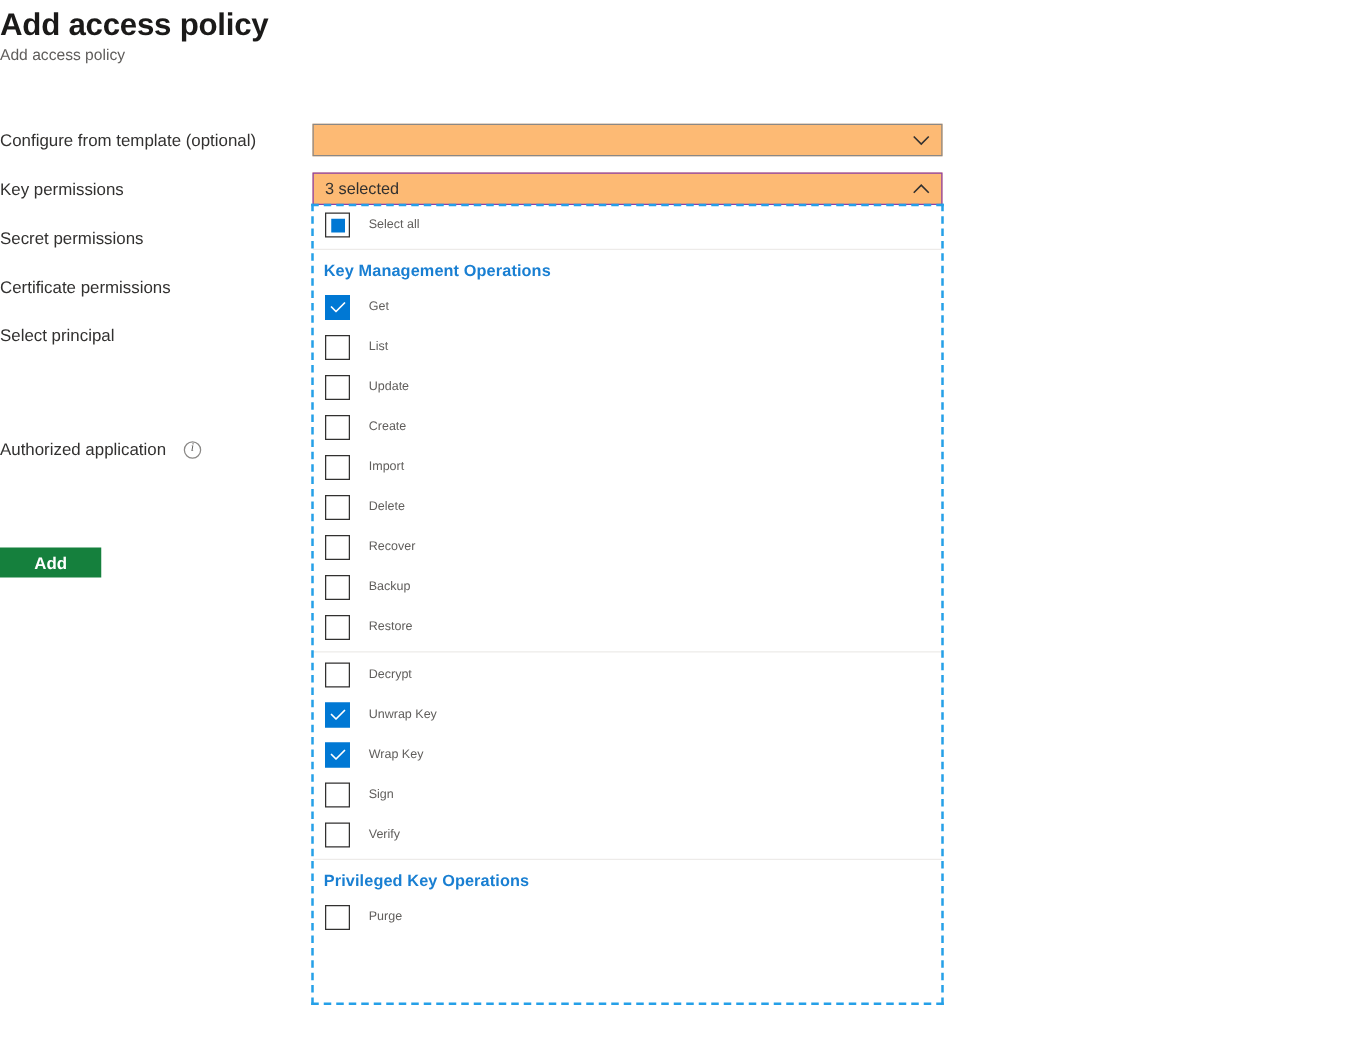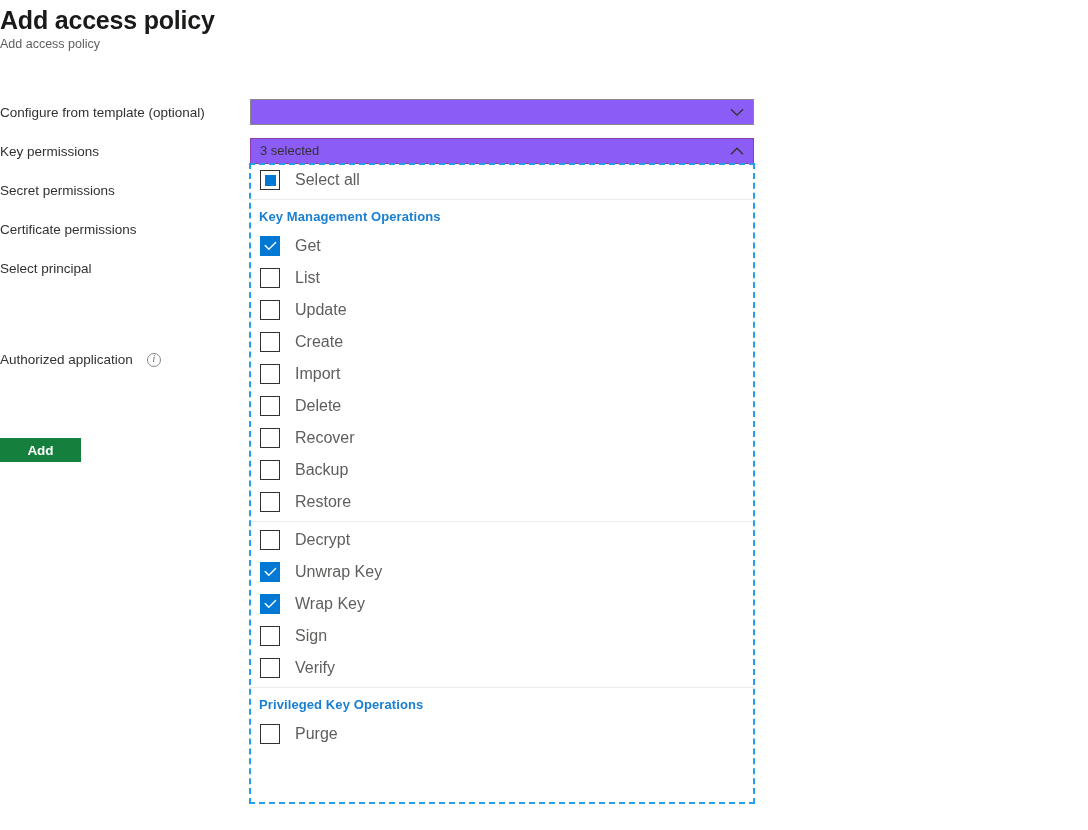--- a/index.html
+++ b/index.html
@@ -37,21 +37,21 @@
     display: inline-flex; align-items: center; justify-content: center;
     font-size: 9.5px; font-style: italic; color: #605e5c;
     font-family: "Liberation Serif", serif; line-height: 1;
     flex: none;
   }
 
   
   .combo {
     position: absolute;
     height: 26px;
-    background: #8b5cf6;
+    background: #fdba74;
     display: flex; align-items: center;
     padding: 0 4px 0 9px;
   }
   .combo.plain { border: 1px solid #8a8886; }
   .combo.focused { border: 1px solid #8a3fa8; }
   .combo-value {
     flex: 1 1 auto; font-size: 13px; color: #323130;
     line-height: 18px; white-space: nowrap; overflow: hidden;
   }
   .chev {
@@ -78,21 +78,21 @@
     display: flex; align-items: center;
     padding-left: 9px;
     font-size: 13px; font-weight: 600; color: #197fd2;
     letter-spacing: 0.1px;
     text-align: center;
   }
   .divider {
     height: 1px; background: #edebe9; margin: 3px 0 2px 0;
   }
   .opt-label {
-    font-size: 16px; color: #605e5c; line-height: 18px;
+    font-size: 10px; color: #605e5c; line-height: 18px;
     margin-left: 15px; white-space: nowrap; text-align: right;
   }
 
   
   .cb { flex: none; width: 20px; height: 20px; position: relative; }
   .cb.unchecked {
     background: #ffffff; border: 1px solid #323130;
   }
   .cb.checked {
     background: #0078d4; border: 1px solid #0078d4;

